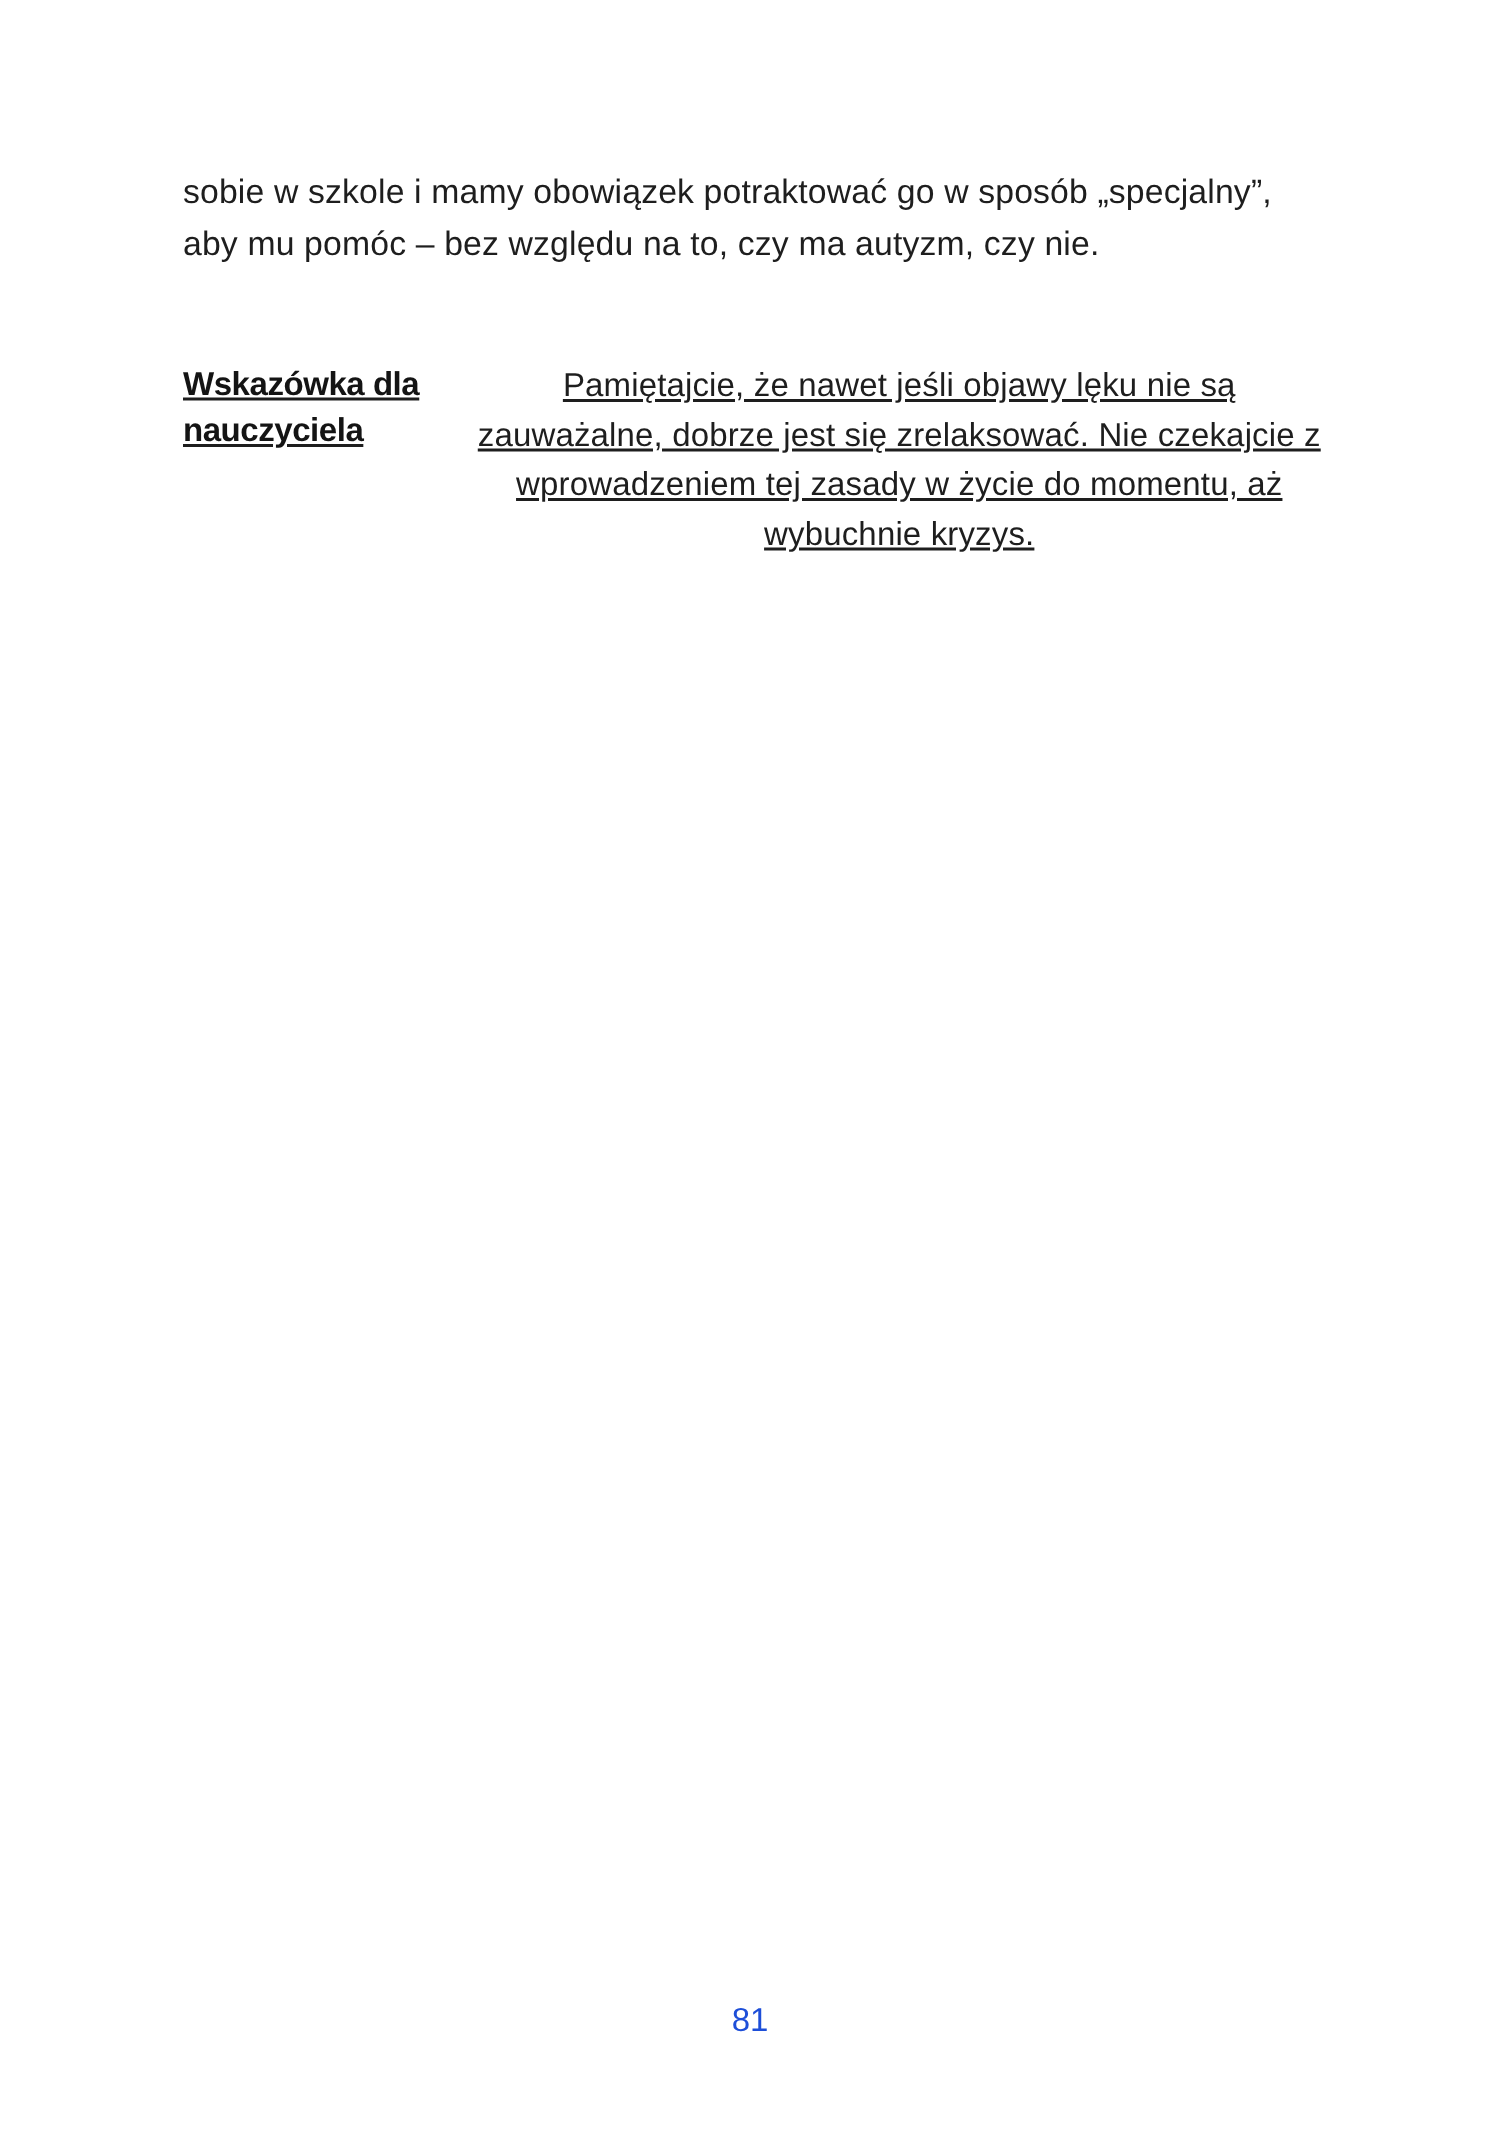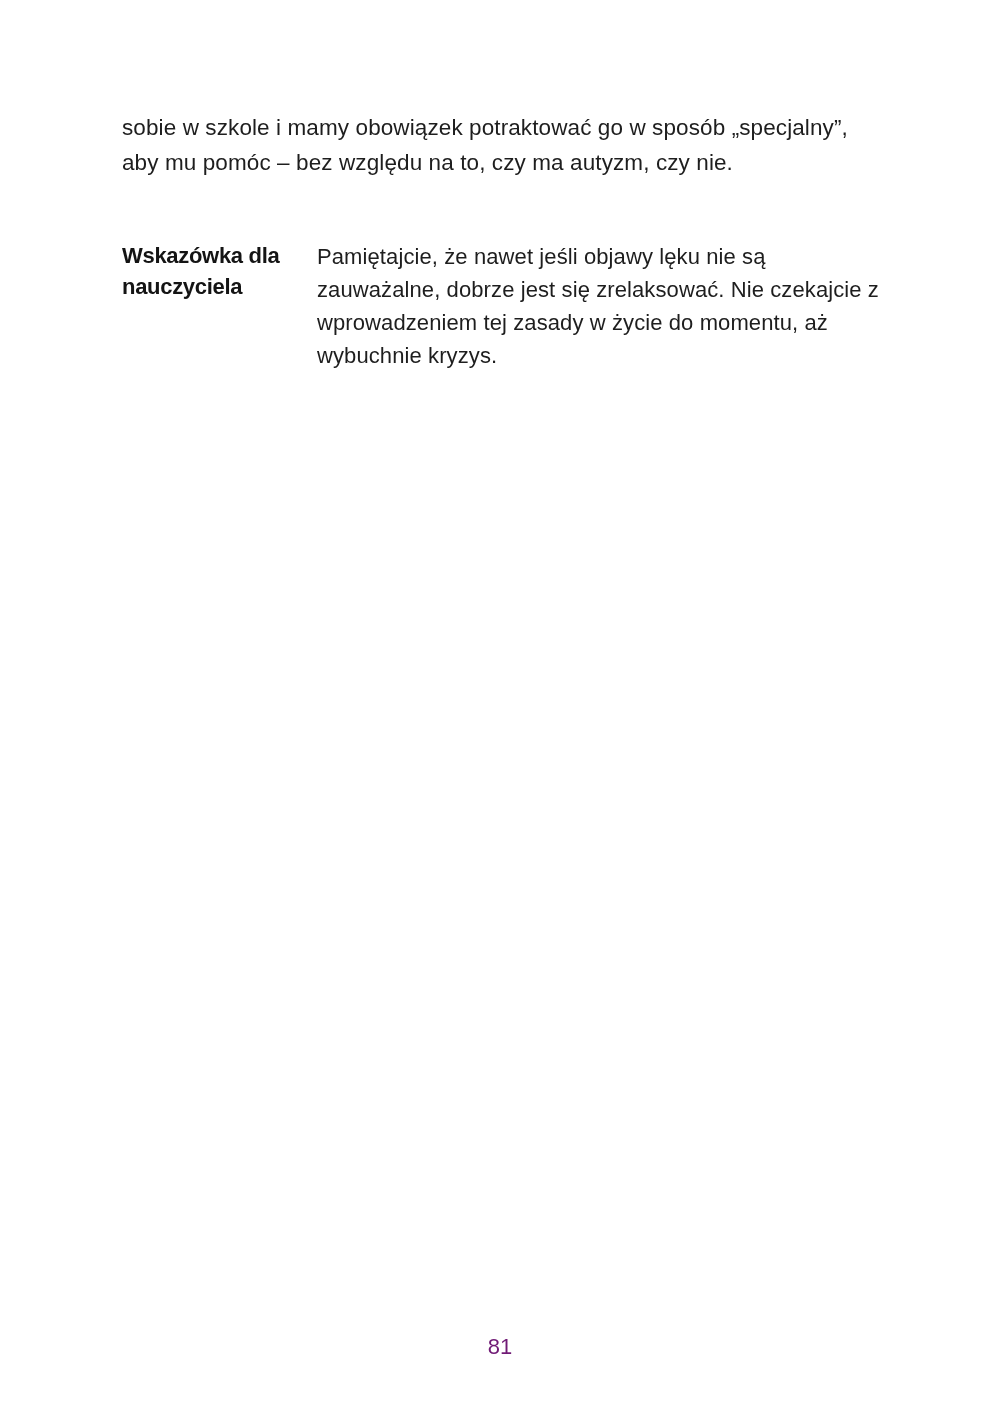--- a/index.html
+++ b/index.html
@@ -22,20 +22,21 @@
     margin: 0;
     font-size: 22.5px;
     line-height: 35px;
     letter-spacing: 0.1px;
     color: #1e1e1e;
   }
   .section {
     display: flex;
     align-items: flex-start;
     margin-top: 60px;
+    text-decoration: underline;
   }
   .section-label {
     flex: 0 0 195px;
     max-width: 195px;
     padding-right: 15px;
     box-sizing: border-box;
     font-weight: 700;
     font-size: 22px;
     line-height: 31px;
     letter-spacing: -0.3px;
@@ -43,30 +44,31 @@
     
     font-family: "Liberation Sans", sans-serif;
   }
   .section-body {
     flex: 1 1 auto;
     margin: 0;
     font-size: 22px;
     line-height: 33px;
     letter-spacing: 0.1px;
     color: #1e1e1e;
+    text-align: center;
   }
   .page-number {
     position: absolute;
     left: 0;
     right: 0;
     top: 1334px;
     text-align: center;
     font-size: 22px;
     line-height: 26px;
-    color: #701a75;
+    color: #1d4ed8;
     font-family: "Liberation Sans", sans-serif;
   }
 </style>
 </head>
 <body>
 
 <div class="page">
 
   <p class="intro">sobie w szkole i mamy obowiązek potraktować go w sposób „specjalny”, aby mu pomóc – bez względu na to, czy ma autyzm, czy nie.</p>
 

